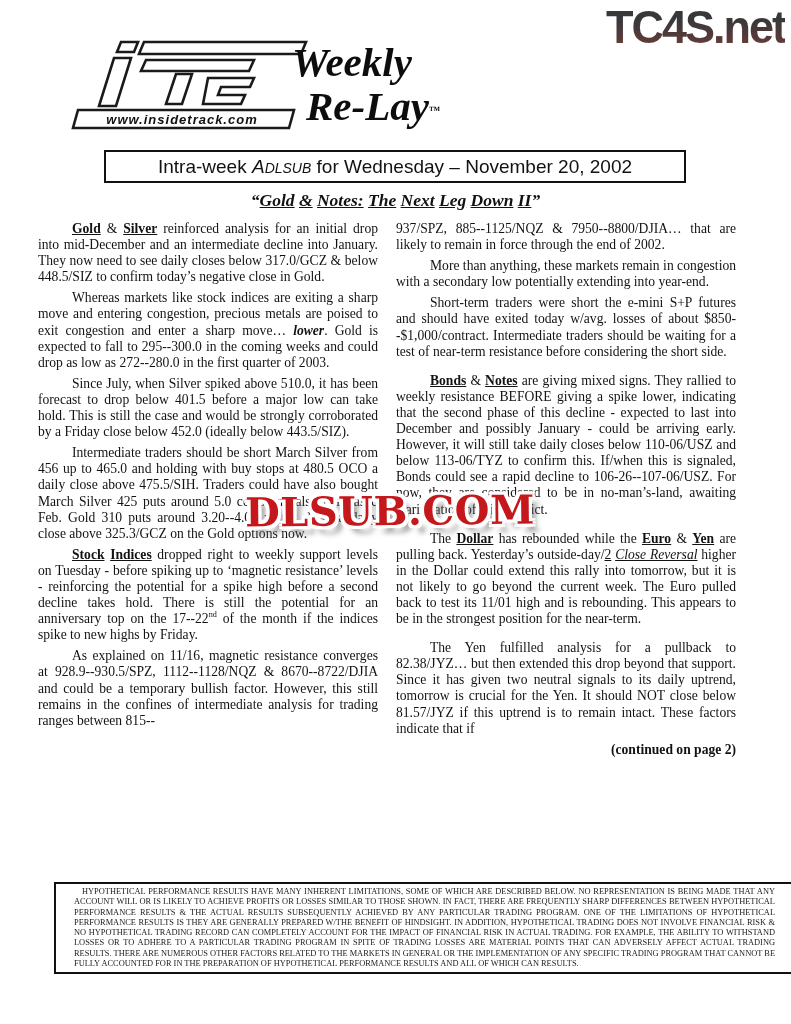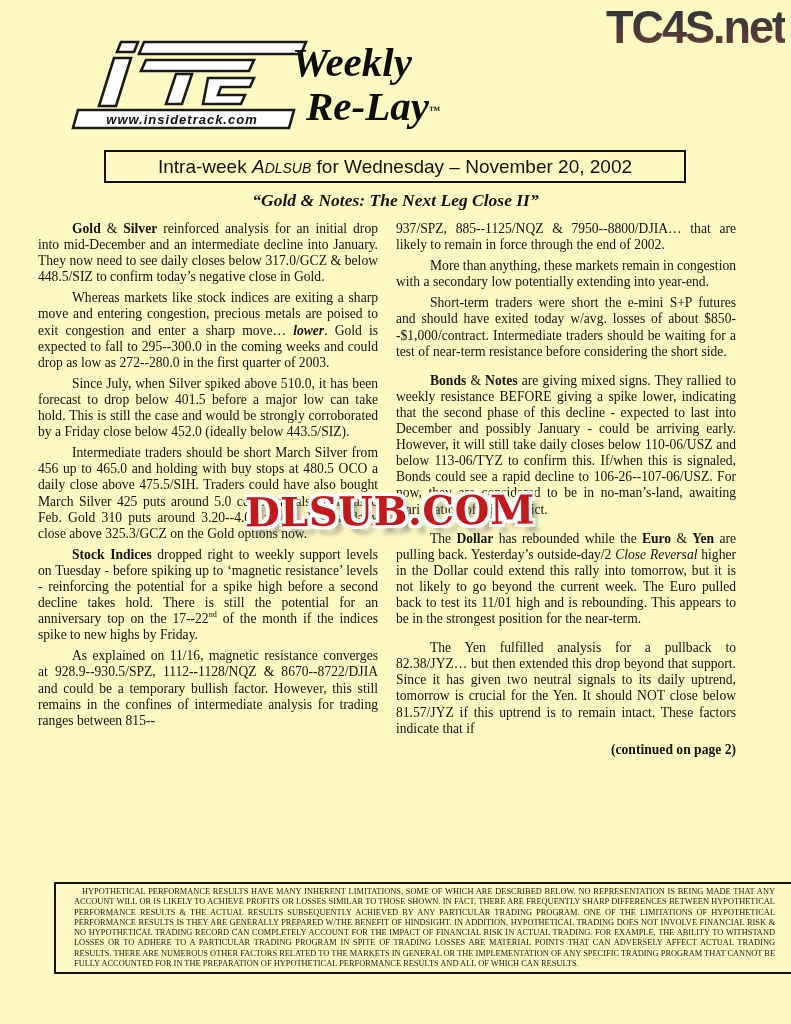--- a/index.html
+++ b/index.html
@@ -1,16 +1,16 @@
 <!DOCTYPE html>
 <html><head>
 <meta charset="utf-8">
 <style>
   html,body{margin:0;padding:0;background:#777;}
-  .page{position:relative;width:791px;height:1024px;background:#fef9c3;margin:0 auto;
+  .page{position:relative;width:791px;height:1024px;background:#ffffff;margin:0 auto;
         overflow:hidden;color:#121212;font-family:"Liberation Serif",serif;}
 
   
   .site-watermark{position:absolute;top:0px;right:6px;
         font-family:"Liberation Sans",sans-serif;font-weight:bold;font-size:45px;
         letter-spacing:-2px;transform:scaleY(1.04);transform-origin:top;
         background:linear-gradient(#38383a 35%,#5c3b38 75%,#8a544c 100%);
         -webkit-background-clip:text;background-clip:text;color:transparent;}
 
   
@@ -35,21 +35,21 @@
         font-weight:bold;font-style:italic;font-size:17.5px;}
 
   
   .columns{position:absolute;top:221px;left:38px;width:715px;height:668px;
         display:flex;gap:18px;overflow:hidden;}
   .col{width:340px;text-align:justify;font-size:13.6px;line-height:16.1px;}
   .col p{margin:0 0 5px 0;text-indent:34px;}
   .col p.noindent{text-indent:0;}
   .col p.space-before{margin-top:13px;}
   .b{font-weight:bold;}
-  .u{}
+  .u{text-decoration:underline;}
   .i{font-style:italic;}
   .sup{vertical-align:super;font-size:0.6em;line-height:0;}
 
   
   .center-watermark{position:absolute;top:487px;left:245px;
         font-family:"DejaVu Serif",serif;font-weight:bold;font-size:40px;
         letter-spacing:0.5px;color:#c5181c;transform:rotate(-0.6deg);white-space:nowrap;
         text-shadow:-3px -3px 0 #fff,3px -3px 0 #fff,-3px 3px 0 #fff,3px 3px 0 #fff,
                     0 -3px 0 #fff,0 3px 0 #fff,-3px 0 0 #fff,3px 0 0 #fff,
                     7px 8px 5px rgba(100,100,100,.55);}
@@ -83,21 +83,21 @@
     <text x="124" y="88" text-anchor="middle">www.insidetrack.com</text>
   </svg>
 
   <div class="masthead">
     <div class="line1">Weekly</div>
     <div class="line2"><span>Re-Lay</span><span class="tm">™</span></div>
   </div>
 
   <div class="banner"><span>Intra-week </span><span class="alert-cap">A</span><span class="alert-small">DLSUB</span><span> for Wednesday – November 20, 2002</span></div>
 
-  <div class="headline"><span>“</span><span class="u">Gold</span><span> </span><span class="u">&amp;</span><span> </span><span class="u">Notes:</span><span> </span><span class="u">The</span><span> </span><span class="u">Next</span><span> </span><span class="u">Leg</span><span> </span><span class="u">Close</span><span> </span><span class="u">II</span><span>”</span></div>
+  <div class="headline"><span>“</span><span class="u">Gold</span><span> </span><span class="u">&amp;</span><span> </span><span class="u">Notes:</span><span> </span><span class="u">The</span><span> </span><span class="u">Next</span><span> </span><span class="u">Leg</span><span> </span><span class="u">Down</span><span> </span><span class="u">II</span><span>”</span></div>
 
   <div class="columns">
     <div class="col">
         <p><span class="b u">Gold</span><span> &amp; </span><span class="b u">Silver</span><span> reinforced analysis for an initial drop into mid-December and an intermediate decline into January.  They now need to see daily closes below 317.0/GCZ &amp; below 448.5/SIZ to confirm today’s negative close in Gold.</span></p>
         <p><span>Whereas markets like stock indices are exiting a sharp move and entering congestion, precious metals are poised to exit congestion and enter a sharp move… </span><span class="b i">lower</span><span>.  Gold is expected to fall to 295--300.0 in the coming weeks and could drop as low as 272--280.0 in the first quarter of 2003.</span></p>
         <p><span>Since July, when Silver spiked above 510.0, it has been forecast to drop below 401.5 before a major low can take hold.  This is still the case and would be strongly corroborated by a Friday close below 452.0 (ideally below 443.5/SIZ).</span></p>
         <p><span>Intermediate traders should be short March Silver from 456 up to 465.0 and holding with buy stops at 480.5 OCO a daily close above 475.5/SIH.  Traders could have also bought March Silver 425 puts around 5.0 cents and also purchased Feb. Gold 310 puts around 3.20--4.00 points.  Risk a daily close above 325.3/GCZ on the Gold options now.</span></p>
         <p><span class="b u">Stock</span><span> </span><span class="b u">Indices</span><span> dropped right to weekly support levels on Tuesday - before spiking up to ‘magnetic resistance’ levels - reinforcing the potential for a spike high before a second decline takes hold.  There is still the potential for an anniversary top on the 17--22</span><span class="sup">nd</span><span> of the month if the indices spike to new highs by Friday.</span></p>
         <p><span>As explained on 11/16, magnetic resistance converges at 928.9--930.5/SPZ, 1112--1128/NQZ &amp; 8670--8722/DJIA and could be a temporary bullish factor.  However, this still remains in the confines of intermediate analysis for trading ranges between 815--</span></p>
       </div>

